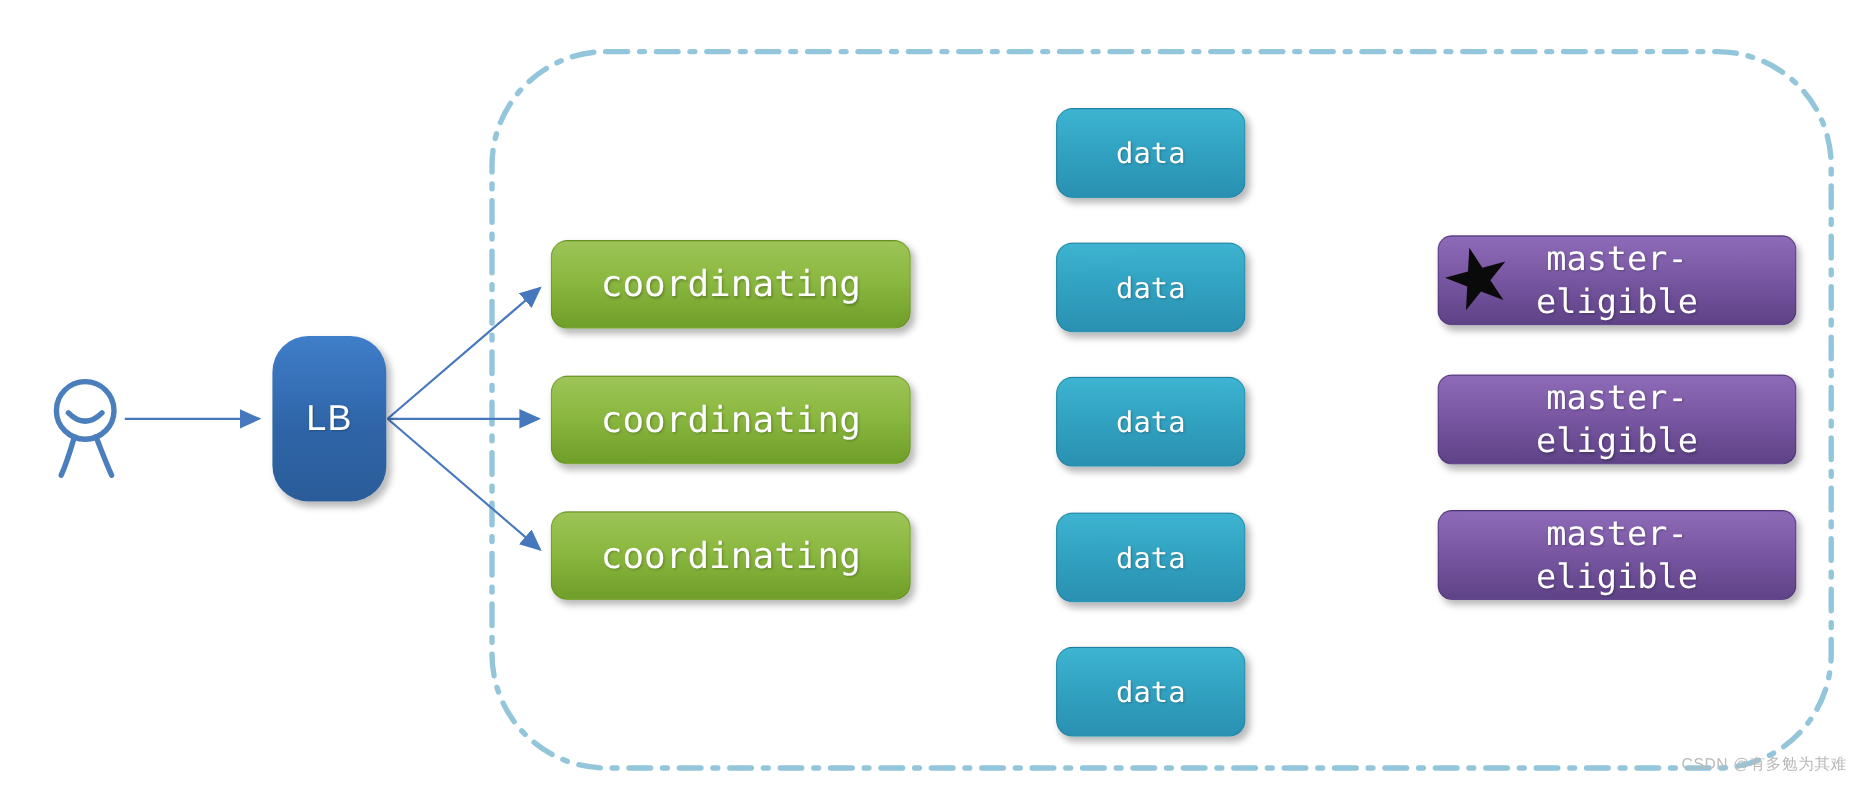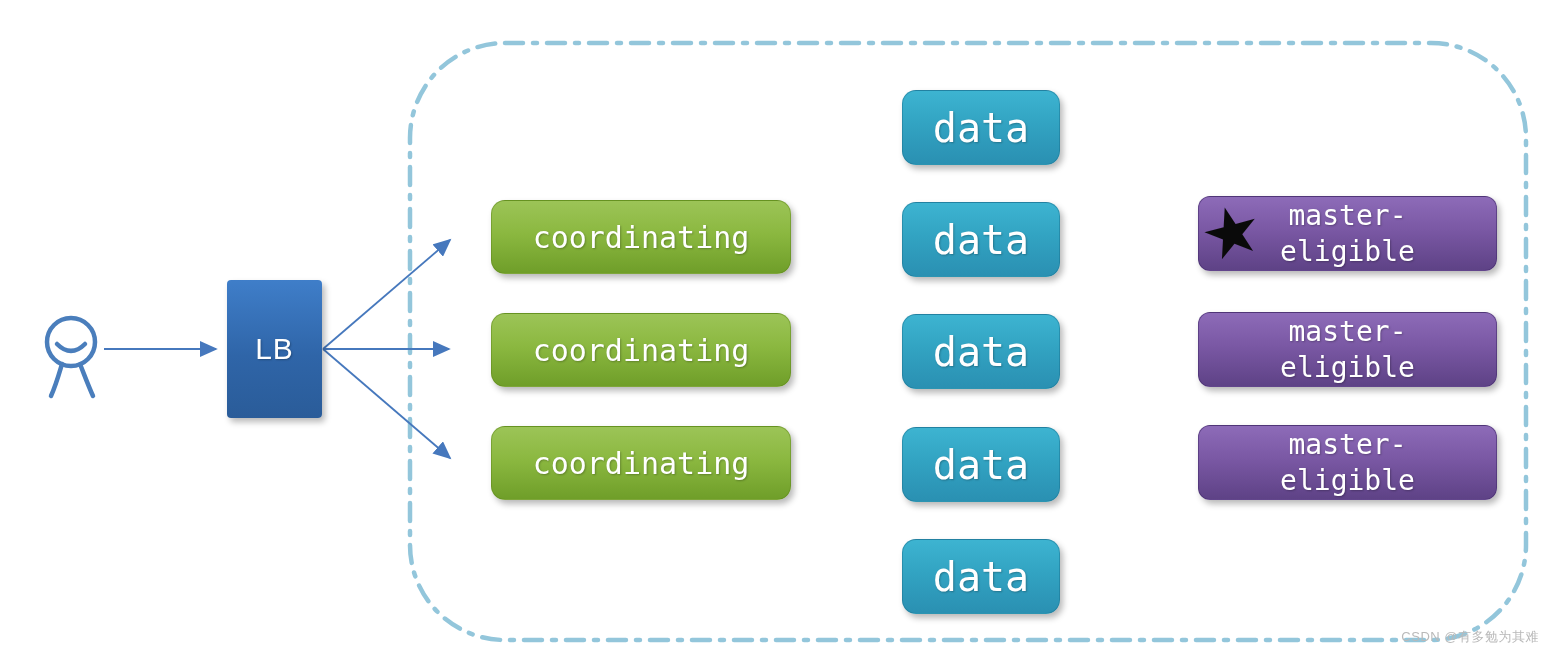--- a/index.html
+++ b/index.html
@@ -35,43 +35,42 @@
     text-shadow: 1px 1px 2px rgba(0,0,0,0.25);
   }
   .mono {
     font-family: "DejaVu Sans Mono", monospace;
   }
   .lb-node {
     left: 227px;
     top: 280px;
     width: 95px;
     height: 138px;
-    border-radius: 4px;
+    border-radius: 30px;
     background: linear-gradient(180deg, #3f7ec9 0%, #2f65a8 55%, #2a5c99 100%);
     font-size: 30px;
     letter-spacing: 1px;
   }
   .coordinating-node {
     left: 459px;
     width: 298px;
     height: 72px;
     border-radius: 14px;
     background: linear-gradient(180deg, #9cc457 0%, #8bb840 45%, #6f9e29 100%);
     border: 1px solid rgba(90,130,25,0.45);
     font-size: 30px;
-    margin-left: 32px;
   }
   .data-node {
-    left: 902px;
+    left: 880px;
     width: 156px;
     height: 73px;
     border-radius: 14px;
     background: linear-gradient(180deg, #3db4d1 0%, #32a3c2 45%, #2a90b2 100%);
     border: 1px solid rgba(25,110,140,0.45);
-    font-size: 40px;
+    font-size: 24px;
     justify-content: center;
   }
   .master-node {
     left: 1198px;
     width: 297px;
     height: 73px;
     border-radius: 12px;
     background: linear-gradient(180deg, #8d6bb8 0%, #7a58a4 45%, #5e4286 100%);
     border: 1px solid rgba(70,45,110,0.6);
     font-size: 28px;

